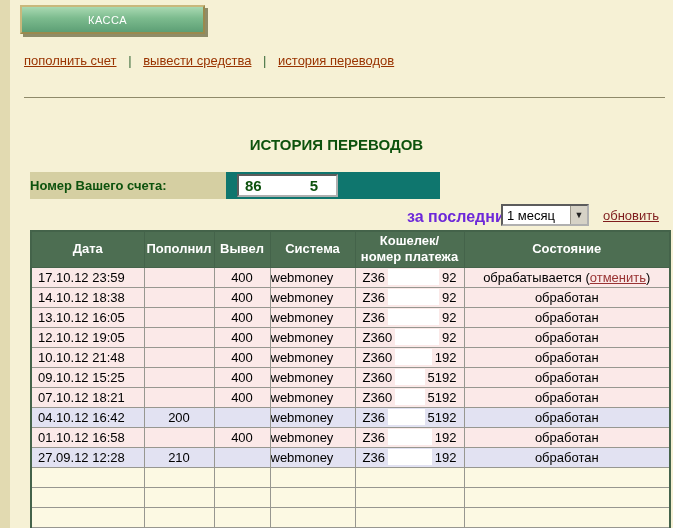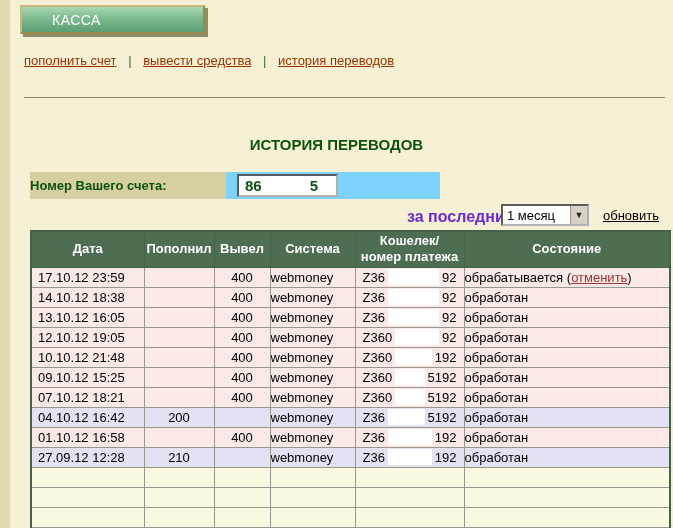--- a/index.html
+++ b/index.html
@@ -18,21 +18,21 @@
   
   .banner {
     position:absolute; left:20px; top:5px; width:185px; height:29px;
     background:linear-gradient(180deg,#a9d9b2 0%, #7cbb8e 45%, #5d9f75 100%);
     border:2px solid #c9b87c;
     border-bottom-color:#9a8a4e;
     border-right-color:#9a8a4e;
     box-shadow:3px 3px 0 #8f8c68;
     display:flex; align-items:center;
   }
-  .banner-title { color:#ffffff; font-size:14px; padding-left:30px; letter-spacing:0.5px; }
+  .banner-title { color:#ffffff; font-size:11px; padding-left:30px; letter-spacing:0.5px;margin-left:36px; }
   
   .nav { position:absolute; left:24px; top:53px; white-space:nowrap; }
   .nav a { color:#993300; text-decoration:underline; font-size:13px; cursor:pointer; }
   .nav .sep { color:#3a6b3a; margin:0 8px; }
   .rule {
     position:absolute; left:24px; top:97px; width:641px; height:0;
     border-top:1px solid #8f8a6a;
   }
   
   .page-title {
@@ -40,21 +40,21 @@
     text-align:center; font-weight:bold; font-size:15px; color:#0d520d;
   }
   
   .acct-label-cell {
     position:absolute; left:30px; top:172px; width:196px; height:27px;
     background:#d5cfa2; display:flex; align-items:center;
   }
   .acct-label { color:#0d520d; font-weight:bold; font-size:13px; }
   .acct-input-cell {
     position:absolute; left:226px; top:172px; width:214px; height:27px;
-    background:#7dd3fc;
+    background:#0f766e;
     padding-left:16px;
   }
   .acct-input {
     position:absolute; left:11px; top:2px; width:101px; height:23px;
     background:#ffffff; border:2px inset #b0b0b0;
     display:flex; align-items:center;
     font-weight:bold; font-size:15px; color:#0d520d;
     padding-left:6px; cursor:text;
   }
   .censor { background:#ffffff; display:inline-block; }
@@ -71,21 +71,21 @@
   }
   .period-value { flex:1; padding-left:4px; font-size:13px; color:#000000; }
   .select-btn {
     width:17px; height:100%; background:#d6d2c6;
     border-left:1px solid #9a968a;
     display:flex; align-items:center; justify-content:center;
     font-size:9px; color:#222;
   }
   .refresh-link {
     position:absolute; left:603px; top:4px;
-    color:#000000; text-decoration:underline; font-size:13px; cursor:pointer;text-align:center;
+    color:#7f1d1d; text-decoration:underline; font-size:13px; cursor:pointer;text-align:center;
   }
   
   .history-table {
     position:absolute; left:30px; top:230px; width:641px;
     border-collapse:collapse; table-layout:fixed;
     border:2px solid #44634a;
     background:#fcf9e3;
   }
   .history-table th {
     background:#4d6e52; color:#ffffff; font-size:13px; font-weight:bold;
@@ -101,21 +101,21 @@
   .col-wd     { width:56px; }
   .col-sys    { width:85px; }
   .col-wallet { width:109px; }
   .col-status { width:auto; }
   tr.row-withdraw td { background:#fbe9e8; }
   tr.row-deposit  td { background:#e2e2f2; }
   tr.row-empty    td { background:#fcf9e3; }
   td.c-date   { text-align:left; padding-left:6px;margin-top:21px; }
   td.c-num    { text-align:center; }
   td.c-sys    { text-align:left;margin-top:40px; }
-  td.c-status { }
+  td.c-status { text-align:center; }
   td.c-wallet .wallet-wrap {
     display:flex; align-items:center; justify-content:space-between;
     padding:0 7px;
   }
   .wallet-censor { flex:1; height:16px; margin:0 3px; }
   .cancel-link { color:#993333; text-decoration:underline; cursor:pointer; }
 </style>
 </head>
 <body>
 

